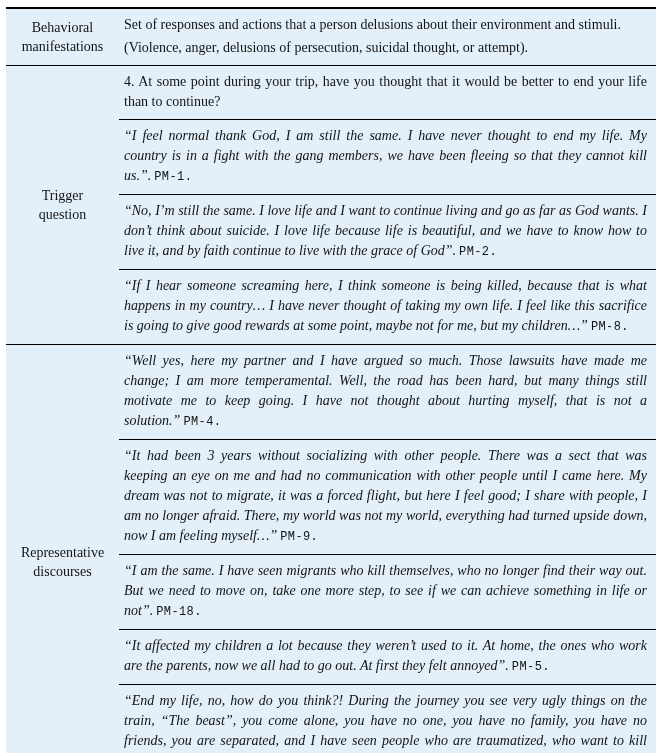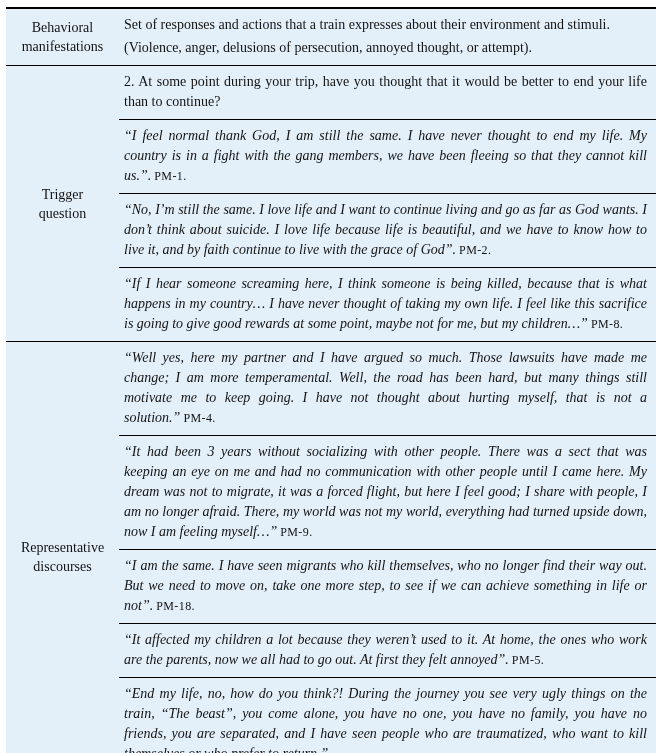--- a/index.html
+++ b/index.html
@@ -60,46 +60,47 @@
     margin-top: 3px;
   }
   .quote {
     font-style: italic;
   }
   .cite {
     font-style: normal;
     font-size: 12px;
     letter-spacing: 0.4px;
     margin-left: 3px;
+    font-family: Liberation Mono, monospace;
   }
 </style>
 </head>
 <body>
 
 <div class="paper-table">
 
   <div class="section">
     <div class="label-col">
       <div class="label">Behavioral manifestations</div>
     </div>
     <div class="content-col">
       <div class="row">
-        <p>Set of responses and actions that a train expresses about their environment and stimuli.</p>
-        <p>(Violence, anger, delusions of persecution, annoyed thought, or attempt).</p>
+        <p>Set of responses and actions that a person delusions about their environment and stimuli.</p>
+        <p>(Violence, anger, delusions of persecution, suicidal thought, or attempt).</p>
       </div>
     </div>
   </div>
 
   <div class="section">
     <div class="label-col">
       <div class="label">Trigger question</div>
     </div>
     <div class="content-col">
       <div class="row">
-        <p>2. At some point during your trip, have you thought that it would be better to end your life than to continue?</p>
+        <p>4. At some point during your trip, have you thought that it would be better to end your life than to continue?</p>
       </div>
       <div class="row">
         <p><span class="quote">“I feel normal thank God, I am still the same. I have never thought to end my life. My country is in a fight with the gang members, we have been fleeing so that they cannot kill us.”.</span><span class="cite">PM-1.</span></p>
       </div>
       <div class="row">
         <p><span class="quote">“No, I’m still the same. I love life and I want to continue living and go as far as God wants. I don’t think about suicide. I love life because life is beautiful, and we have to know how to live it, and by faith continue to live with the grace of God”.</span><span class="cite">PM-2.</span></p>
       </div>
       <div class="row">
         <p><span class="quote">“If I hear someone screaming here, I think someone is being killed, because that is what happens in my country… I have never thought of taking my own life. I feel like this sacrifice is going to give good rewards at some point, maybe not for me, but my children…”</span><span class="cite">PM-8.</span></p>
       </div>

